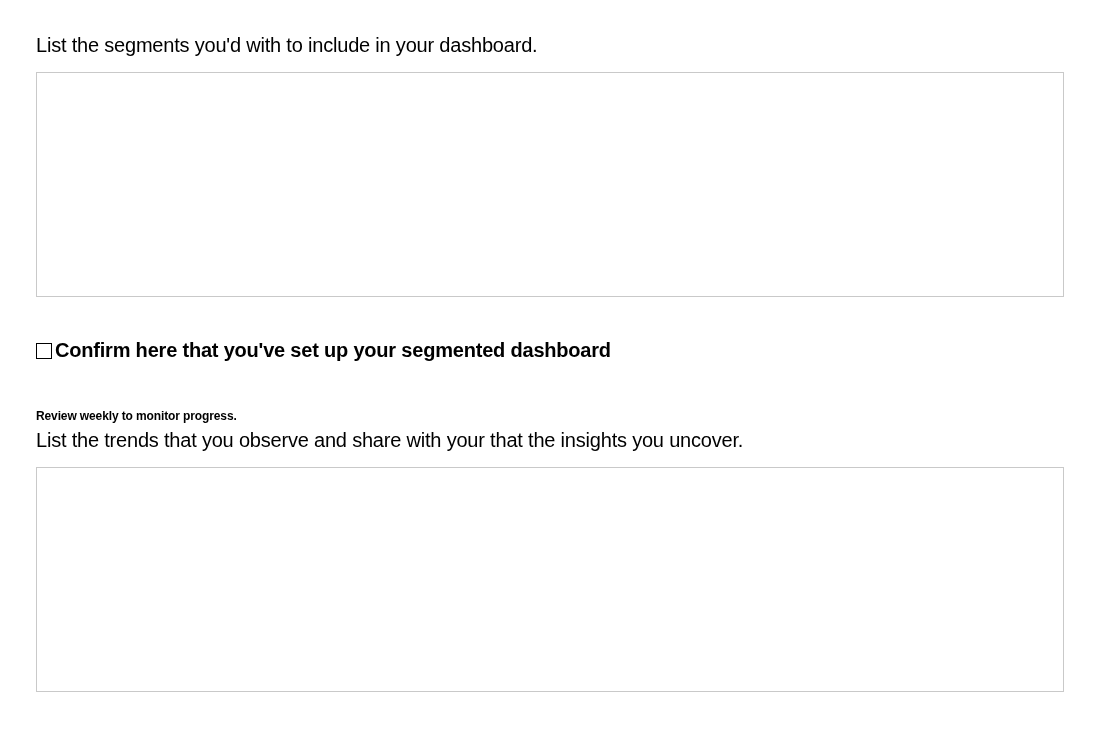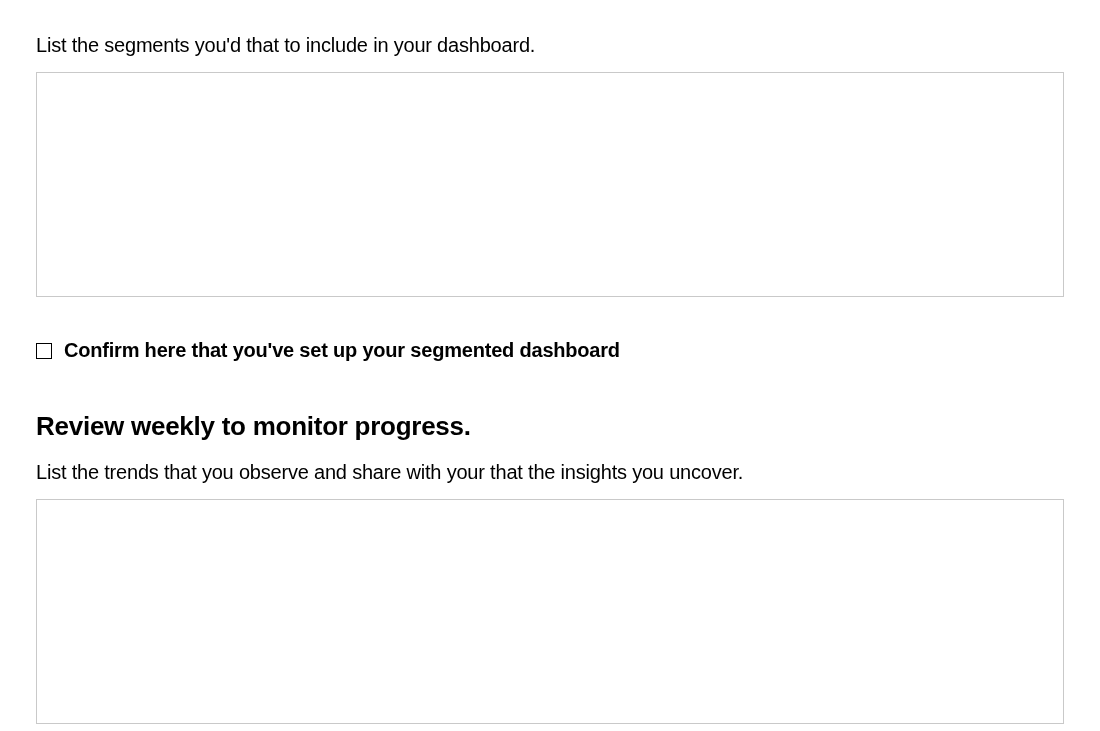--- a/index.html
+++ b/index.html
@@ -34,49 +34,49 @@
     .input-1 {
       height: 225px;
       margin-bottom: 38px;
     }
     .input-2 {
       height: 225px;
     }
     .checkbox-row {
       display: flex;
       align-items: center;
-      gap: 12px;
+      gap: 3px;
       margin-bottom: 42px;
     }
     .checkbox {
       width: 16px;
       height: 16px;
       border: 1.5px solid #000000;
       background: #ffffff;
       flex-shrink: 0;
       cursor: pointer;
       position: relative;
       top: 1px;
     }
     .checkbox-label {
       font-weight: 700;
       font-size: 20px;
       letter-spacing: -0.01em;
     }
     .section-heading {
       font-weight: 700;
-      font-size: 26px;
+      font-size: 12px;
       letter-spacing: -0.01em;
-      margin-bottom: 11px;
+      margin-bottom: 0;
     }
   </style>
 </head>
 <body>
 
-<p class="prompt-label">List the segments you'd that to include in your dashboard.</p>
+<p class="prompt-label">List the segments you'd with to include in your dashboard.</p>
 
 <textarea class="text-input-box input-1" style=""></textarea>
 
 <div class="checkbox-row">
   <div class="checkbox" role="checkbox" aria-checked="false"></div>
   <span class="checkbox-label">Confirm here that you've set up your segmented dashboard</span>
 </div>
 
 <p class="section-heading">Review weekly to monitor progress.</p>
 

